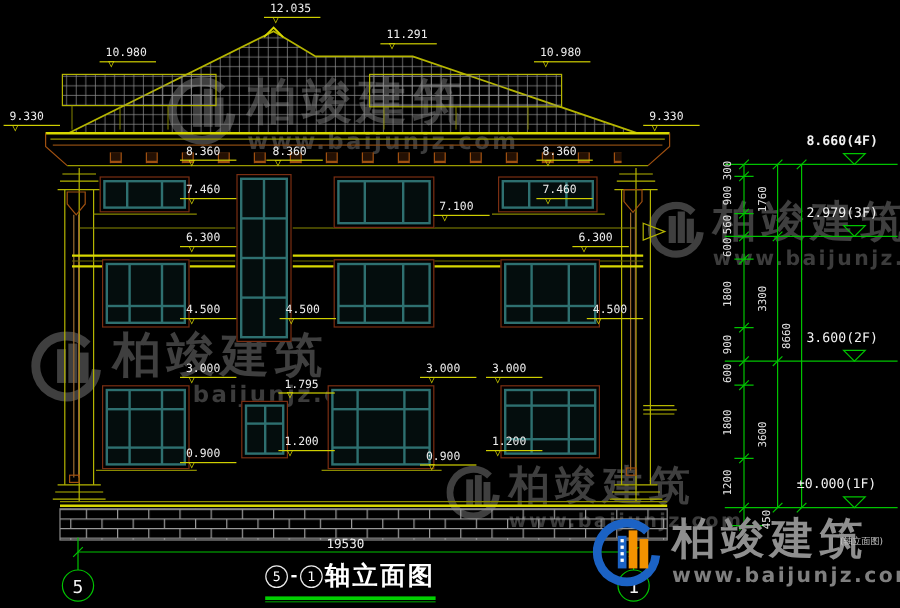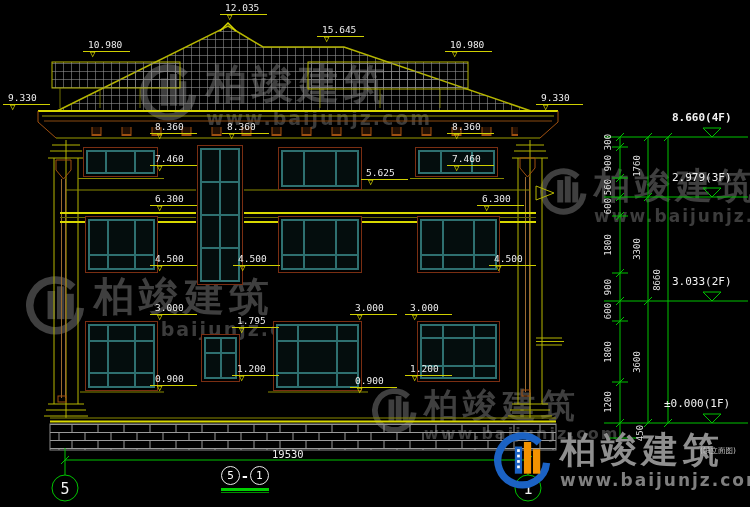--- a/index.html
+++ b/index.html
@@ -297,48 +297,48 @@
         <div class="pane"></div>
         <div class="pane"></div>
         <div class="pane"></div>
         <div class="pane"></div>
       </div>
     </div>
 
   <div id="fmarks">
       <div class="fm" style="left: 225px; top: 3px;"><span>12.035</span><i class="bar"></i><b class="tri">▽</b></div>
       <div class="fm" style="left: 88px; top: 40px;"><span>10.980</span><i class="bar"></i><b class="tri">▽</b></div>
-      <div class="fm" style="left: 322px; top: 25px;"><span>15.645</span><i class="bar"></i><b class="tri">▽</b></div>
+      <div class="fm" style="left: 322px; top: 25px;"><span>11.291</span><i class="bar"></i><b class="tri">▽</b></div>
       <div class="fm" style="left: 450px; top: 40px;"><span>10.980</span><i class="bar"></i><b class="tri">▽</b></div>
       <div class="fm" style="left: 8px; top: 93px;"><span>9.330</span><i class="bar"></i><b class="tri">▽</b></div>
       <div class="fm" style="left: 541px; top: 93px;"><span>9.330</span><i class="bar"></i><b class="tri">▽</b></div>
       <div class="fm" style="left: 155px; top: 122px;"><span>8.360</span><i class="bar"></i><b class="tri">▽</b></div>
       <div class="fm" style="left: 227px; top: 122px;"><span>8.360</span><i class="bar"></i><b class="tri">▽</b></div>
       <div class="fm" style="left: 452px; top: 122px;"><span>8.360</span><i class="bar"></i><b class="tri">▽</b></div>
       <div class="fm" style="left: 155px; top: 154px;"><span>7.460</span><i class="bar"></i><b class="tri">▽</b></div>
       <div class="fm" style="left: 452px; top: 154px;"><span>7.460</span><i class="bar"></i><b class="tri">▽</b></div>
-      <div class="fm" style="left: 366px; top: 168px;"><span>5.625</span><i class="bar"></i><b class="tri">▽</b></div>
+      <div class="fm" style="left: 366px; top: 168px;"><span>7.100</span><i class="bar"></i><b class="tri">▽</b></div>
       <div class="fm" style="left: 155px; top: 194px;"><span>6.300</span><i class="bar"></i><b class="tri">▽</b></div>
       <div class="fm" style="left: 482px; top: 194px;"><span>6.300</span><i class="bar"></i><b class="tri">▽</b></div>
       <div class="fm" style="left: 155px; top: 254px;"><span>4.500</span><i class="bar"></i><b class="tri">▽</b></div>
       <div class="fm" style="left: 238px; top: 254px;"><span>4.500</span><i class="bar"></i><b class="tri">▽</b></div>
       <div class="fm" style="left: 494px; top: 254px;"><span>4.500</span><i class="bar"></i><b class="tri">▽</b></div>
       <div class="fm" style="left: 155px; top: 303px;"><span>3.000</span><i class="bar"></i><b class="tri">▽</b></div>
       <div class="fm" style="left: 355px; top: 303px;"><span>3.000</span><i class="bar"></i><b class="tri">▽</b></div>
       <div class="fm" style="left: 410px; top: 303px;"><span>3.000</span><i class="bar"></i><b class="tri">▽</b></div>
       <div class="fm" style="left: 237px; top: 316px;"><span>1.795</span><i class="bar"></i><b class="tri">▽</b></div>
       <div class="fm" style="left: 237px; top: 364px;"><span>1.200</span><i class="bar"></i><b class="tri">▽</b></div>
       <div class="fm" style="left: 410px; top: 364px;"><span>1.200</span><i class="bar"></i><b class="tri">▽</b></div>
       <div class="fm" style="left: 155px; top: 374px;"><span>0.900</span><i class="bar"></i><b class="tri">▽</b></div>
       <div class="fm" style="left: 355px; top: 376px;"><span>0.900</span><i class="bar"></i><b class="tri">▽</b></div>
     </div>
   <div id="glevels">
       <span class="gm" style="left: 672px; top: 112px; font-weight: bold;">8.660(4F)</span>
       <span class="gm" style="left: 672px; top: 172px;">2.979(3F)</span>
-      <span class="gm" style="left: 672px; top: 276px;">3.033(2F)</span>
+      <span class="gm" style="left: 672px; top: 276px;">3.600(2F)</span>
       <span class="gm" style="left: 664px; top: 398px;">±0.000(1F)</span>
     </div>
   <div id="chains">
       <span class="ch" style="left: 608px; top: 142px;">300</span>
       <span class="ch" style="left: 608px; top: 163px;">900</span>
       <span class="ch" style="left: 608px; top: 187px;">560</span>
       <span class="ch" style="left: 608px; top: 206px;">600</span>
       <span class="ch" style="left: 608px; top: 245px;">1800</span>
       <span class="ch" style="left: 608px; top: 287px;">900</span>
       <span class="ch" style="left: 608px; top: 311px;">600</span>
@@ -354,20 +354,21 @@
   <span class="dim-total" style="left:272px;top:448px;">19530</span>
   <span class="bubble-num" style="left:65px;top:489px;">5</span>
   <span class="bubble-num" style="left:528px;top:489px;">1</span>
   <span class="gnote" style="left:700px;top:446px;">(轴立面图)</span>
 
   <div class="title">
     <div class="title-row">
       <span class="circ">5</span>
       <span class="dash">-</span>
       <span class="circ">1</span>
+      <span class="tname">轴立面图</span>
     </div>
     <div class="t-under1"></div>
     <div class="t-under2"></div>
   </div>
 
   <div class="wm wm-top wm-light" style="left:494px;top:432px;">
     <span style="display:flex;align-items:flex-start;gap:8px;">
       <svg width="58" height="58" viewBox="0 0 64 64" style="position:static;">
         <path d="M50 12 A27 27 0 1 0 58 34" fill="none" stroke="#1b62c4" stroke-width="8"></path>
         <rect x="23" y="16" width="8" height="30" fill="#1b62c4"></rect>

